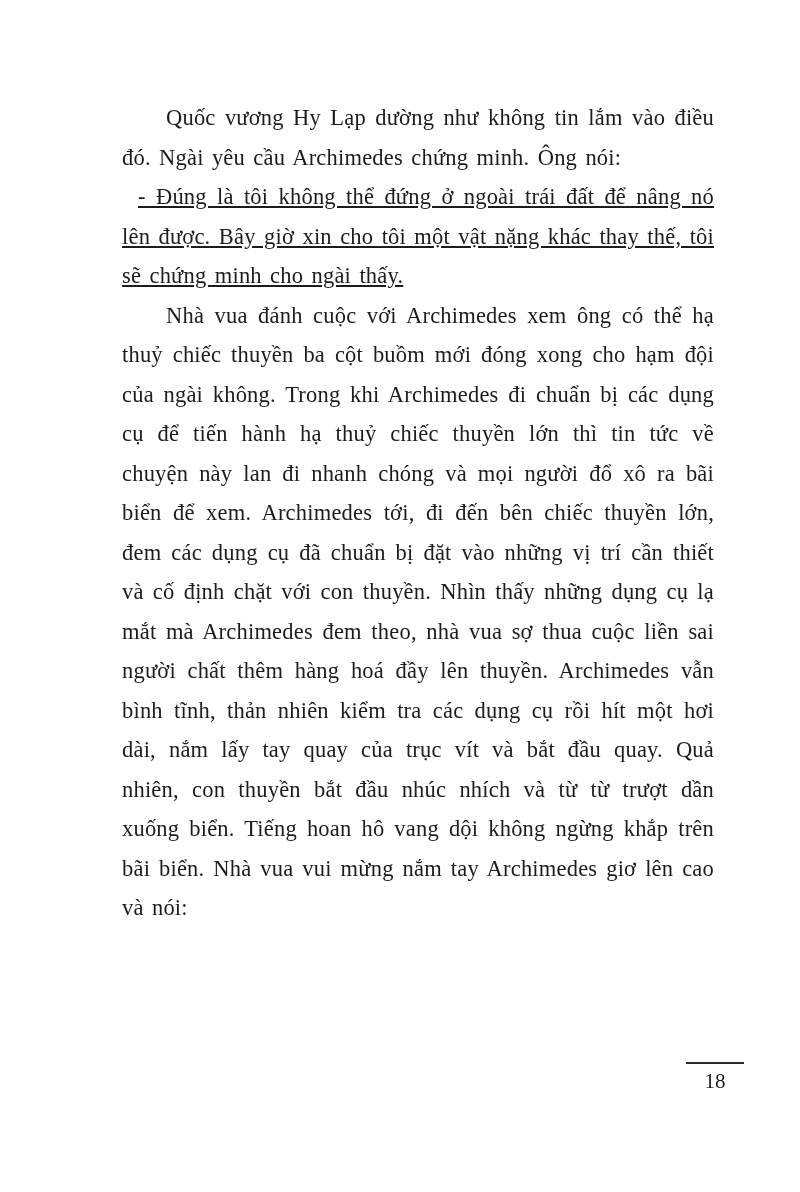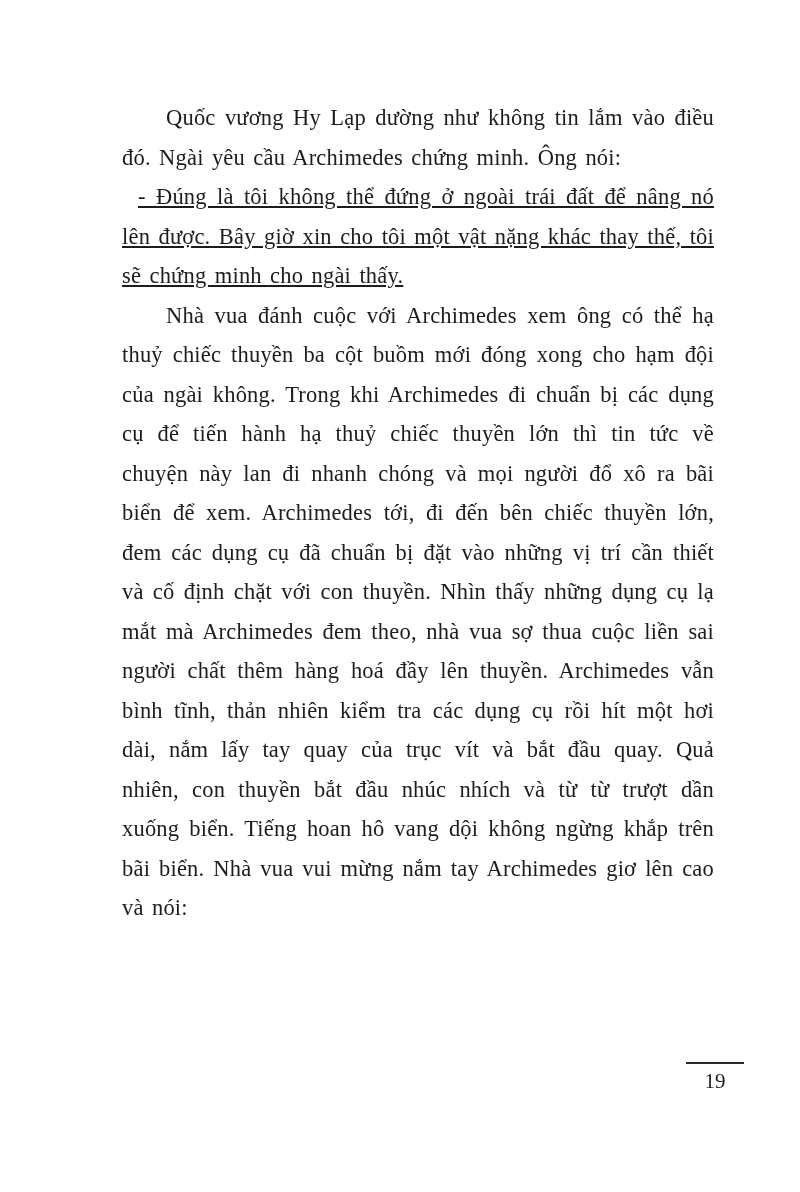--- a/index.html
+++ b/index.html
@@ -65,16 +65,16 @@
 <div class="page">
 
   <div class="text-block">
     <p class="indent">Quốc vương Hy Lạp dường như không tin lắm vào điều đó. Ngài yêu cầu Archimedes chứng minh. Ông nói:</p>
     <p class="dialog">- Đúng là tôi không thể đứng ở ngoài trái đất để nâng nó lên được. Bây giờ xin cho tôi một vật nặng khác thay thế, tôi sẽ chứng minh cho ngài thấy.</p>
     <p class="indent">Nhà vua đánh cuộc với Archimedes xem ông có thể hạ thuỷ chiếc thuyền ba cột buồm mới đóng xong cho hạm đội của ngài không. Trong khi Archimedes đi chuẩn bị các dụng cụ để tiến hành hạ thuỷ chiếc thuyền lớn thì tin tức về chuyện này lan đi nhanh chóng và mọi người đổ xô ra bãi biển để xem. Archimedes tới, đi đến bên chiếc thuyền lớn, đem các dụng cụ đã chuẩn bị đặt vào những vị trí cần thiết và cố định chặt với con thuyền. Nhìn thấy những dụng cụ lạ mắt mà Archimedes đem theo, nhà vua sợ thua cuộc liền sai người chất thêm hàng hoá đầy lên thuyền. Archimedes vẫn bình tĩnh, thản nhiên kiểm tra các dụng cụ rồi hít một hơi dài, nắm lấy tay quay của trục vít và bắt đầu quay. Quả nhiên, con thuyền bắt đầu nhúc nhích và từ từ trượt dần xuống biển. Tiếng hoan hô vang dội không ngừng khắp trên bãi biển. Nhà vua vui mừng nắm tay Archimedes giơ lên cao và nói:</p>
   </div>
 
   <div class="page-number-box">
     <div class="page-number-rule"></div>
-    <div class="page-number">19</div>
+    <div class="page-number">18</div>
   </div>
 
 </div>
 
 </body></html>

